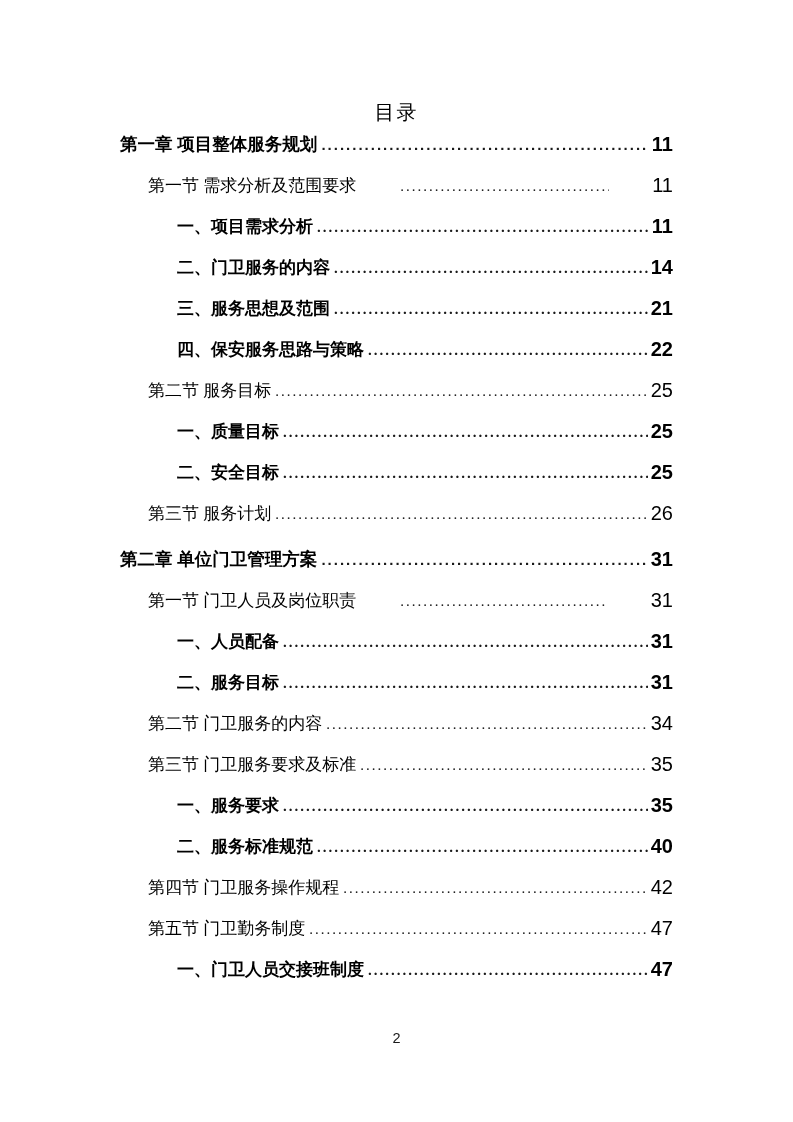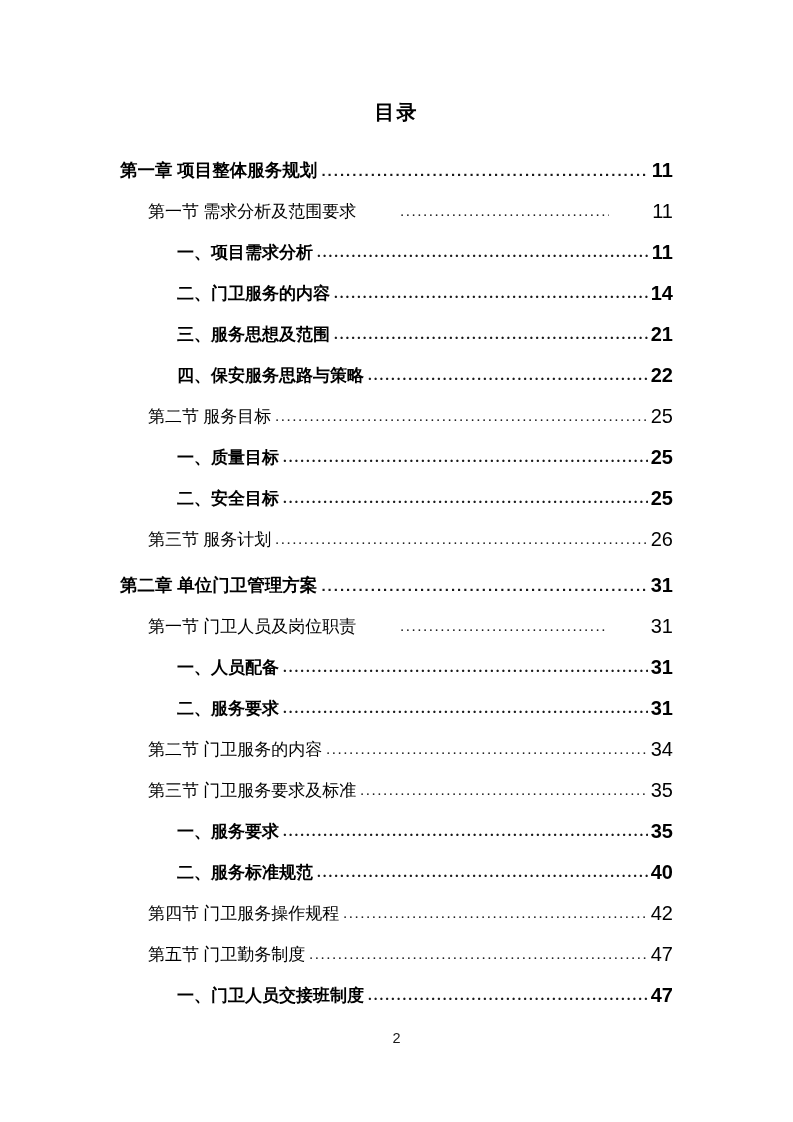--- a/index.html
+++ b/index.html
@@ -16,29 +16,28 @@
   .content {
     position: absolute;
     left: 120px;
     right: 120px;
     top: 100px;
   }
   .doc-title {
     text-align: center;
     font-size: 20px;
     line-height: 24px;
-    font-weight: bold;
+    font-weight: normal;
     font-family: "Liberation Sans", sans-serif;
     letter-spacing: 2px;
-    margin-bottom: 26px;
   }
   .toc { width: 100%; }
   .toc-row {
     display: flex;
-    align-items: flex-end;
+    align-items: center;
     height: 41px;
     line-height: 41px;
     font-size: 17px;
     white-space: nowrap;
     cursor: default;
   }
   .toc-row.lvl1 {
     font-weight: bold;
     font-size: 17.5px;
     font-family: "Liberation Sans", sans-serif;
@@ -160,21 +159,21 @@
         <span class="toc-page">31</span>
       </div>
 
       <div class="toc-row lvl3">
         <span class="toc-label">一、人员配备</span>
         <span class="toc-leader"></span>
         <span class="toc-page">31</span>
       </div>
 
       <div class="toc-row lvl3">
-        <span class="toc-label">二、服务要求</span>
+        <span class="toc-label">二、服务目标</span>
         <span class="toc-leader"></span>
         <span class="toc-page">31</span>
       </div>
 
       <div class="toc-row lvl2">
         <span class="toc-label">第二节 门卫服务的内容</span>
         <span class="toc-leader"></span>
         <span class="toc-page">34</span>
       </div>
 

